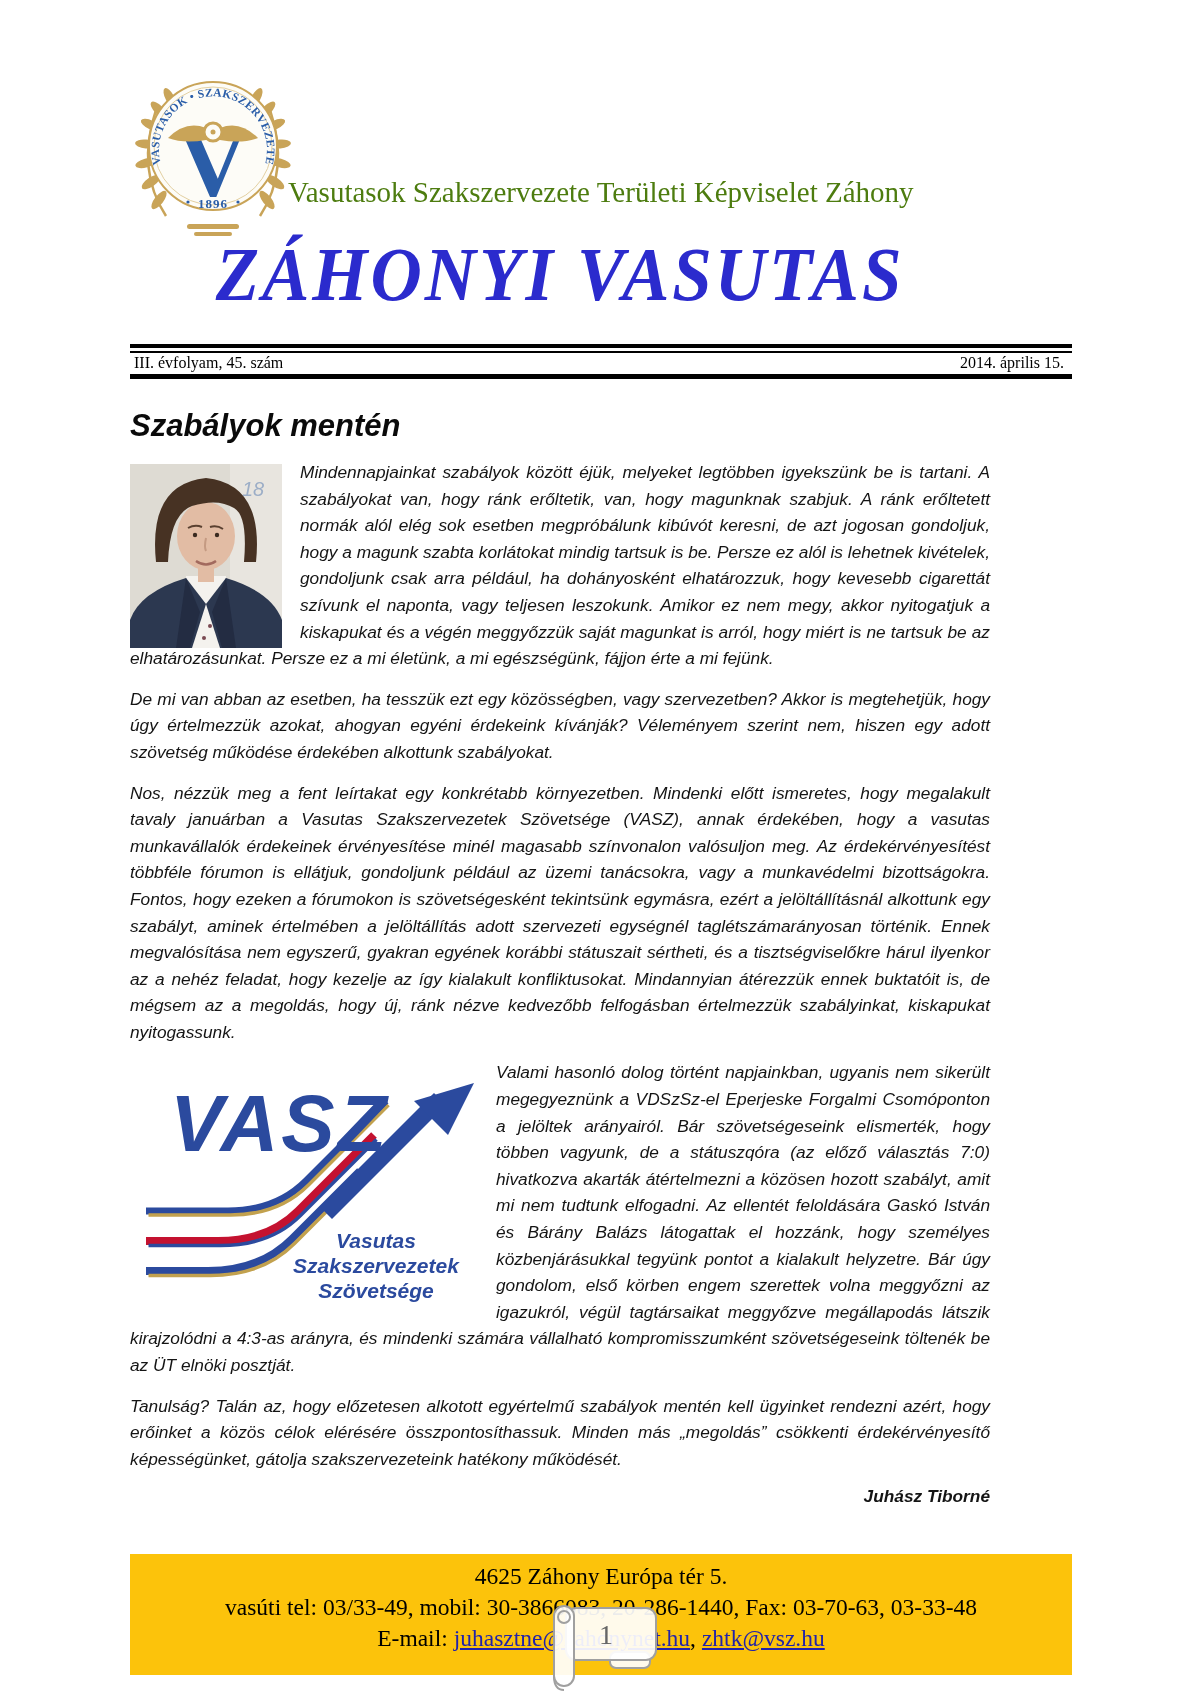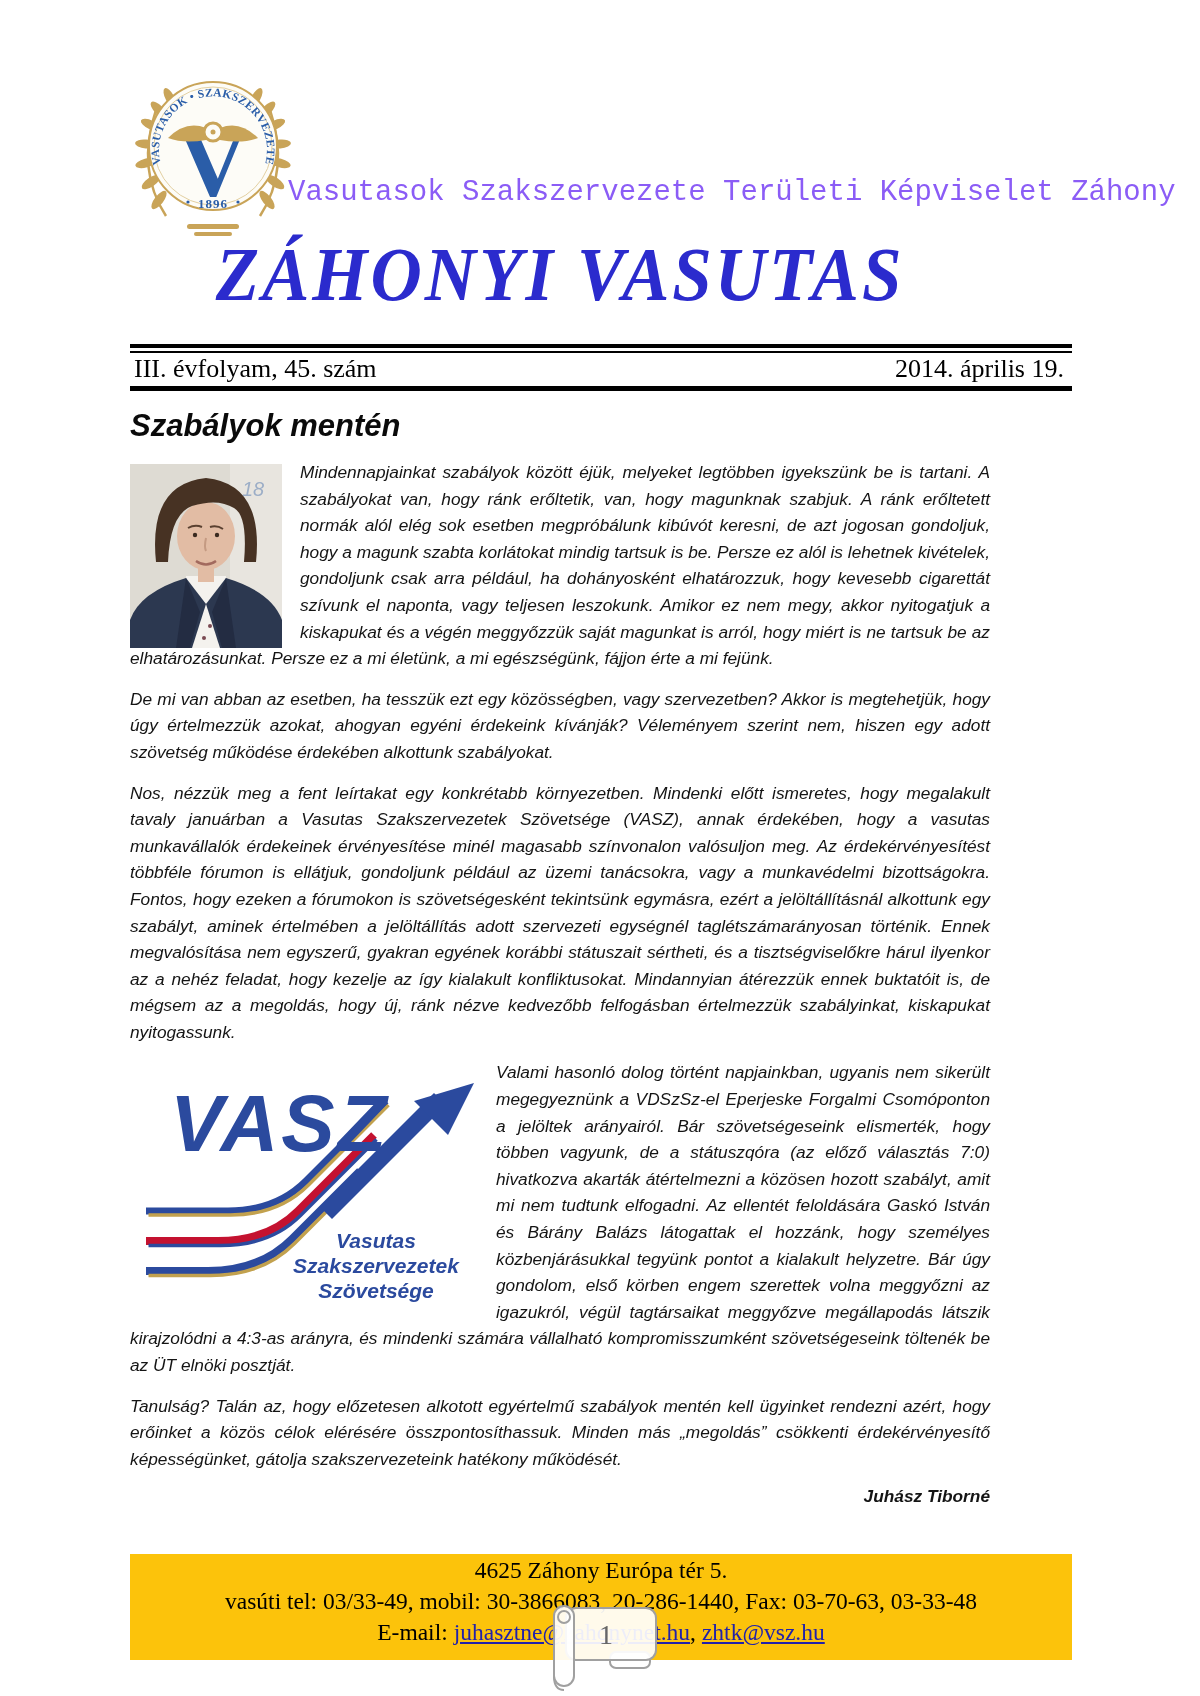--- a/index.html
+++ b/index.html
@@ -13,51 +13,51 @@
     --link-blue:#2222aa;
     --text-black:#141414;
   }
   html,body{margin:0;padding:0;background:#fff;}
   .page{position:relative;width:1200px;height:1696px;background:#ffffff;overflow:hidden;
         font-family:"Liberation Sans",sans-serif;}
 
   
   .emblem{position:absolute;left:126px;top:58px;width:174px;height:184px;}
   .org-line{position:absolute;left:288px;top:176px;width:780px;
-            font-family:Liberation Mono, monospace;font-size:29px;color:#8b5cf6;white-space:nowrap;}
+            font-family:Liberation Serif, serif;font-size:29px;color:#4d7c0f;white-space:nowrap;}
   .main-title{position:absolute;left:130px;top:232px;width:860px;text-align:center;
               font-family:"Liberation Serif",serif;font-style:italic;font-weight:bold;
               font-size:71px;letter-spacing:3px;color:var(--title-blue);
               transform:scaleY(1.06);transform-origin:top center;white-space:nowrap;}
 
   .issue-bar{position:absolute;left:130px;top:344px;width:942px;}
   .rule-thick{height:4px;background:#000;}
   .rule-gap{height:3px;}
   .rule-thin{height:2px;background:#000;}
   .issue-row{display:flex;justify-content:space-between;align-items:center;
-             font-family:"Liberation Serif",serif;font-size:26px;color:#000;
+             font-family:"Liberation Serif",serif;font-size:16px;color:#000;
              padding:1px 8px 2px 4px;}
   .rule-thick-b{height:5px;background:#000;}
 
   
   .article{position:absolute;left:130px;top:396px;width:860px;color:var(--text-black);}
   .article-heading{font-family:"Liberation Sans",sans-serif;font-style:italic;font-weight:bold;
                    font-size:31px;margin:12px 0 15px 0;color:#0a0a0a;}
   .body-para{font-family:"Liberation Sans",sans-serif;font-style:italic;
              font-size:17.3px;line-height:26.6px;text-align:justify;margin:0 0 14px 0;}
   .photo-float{float:left;width:152px;height:166px;margin:5px 18px 2px 0;}
   .vasz-float{float:left;width:344px;height:240px;margin:6px 22px 14px 0;}
   .signature{font-family:"Liberation Sans",sans-serif;font-style:italic;font-weight:bold;
              font-size:17.3px;text-align:right;margin-top:4px;}
 
   
-  .footer-bar{position:absolute;left:130px;top:1554px;width:942px;height:106px;
+  .footer-bar{position:absolute;left:130px;top:1554px;width:942px;height:121px;
               background:var(--footer-yellow);text-align:center;
               font-family:"Liberation Serif",serif;font-size:23.5px;color:#000;
-              padding-top:1px;box-sizing:border-box;line-height:31px;}
+              padding-top:7px;box-sizing:border-box;line-height:31px;}
   .footer-bar a{color:var(--link-blue);text-decoration:underline;}
   .email-label{margin-right:6px;}
   .email-sep{margin-right:6px;}
 
   .page-scroll{position:absolute;left:540px;top:1602px;width:124px;height:94px;}
 
   
   .gold-fill{fill:var(--emblem-gold);}
   .gold-stroke{stroke:var(--emblem-gold);fill:none;}
   .ring-text{font-family:"Liberation Serif",serif;font-weight:bold;font-size:11.5px;
@@ -124,21 +124,21 @@
   <div class="org-line">Vasutasok Szakszervezete Területi Képviselet Záhony</div>
 
   <div class="main-title">ZÁHONYI VASUTAS</div>
 
   <div class="issue-bar">
     <div class="rule-thick"></div>
     <div class="rule-gap"></div>
     <div class="rule-thin"></div>
     <div class="issue-row">
       <span>III. évfolyam, 45. szám</span>
-      <span>2014. április 19.</span>
+      <span>2014. április 15.</span>
     </div>
     <div class="rule-thick-b"></div>
   </div>
 
   <div class="article">
     <h1 class="article-heading">Szabályok mentén</h1>
 
     <div class="body-para">
       <span class="photo-float">
         <svg viewBox="0 0 152 184" width="152" height="184">

